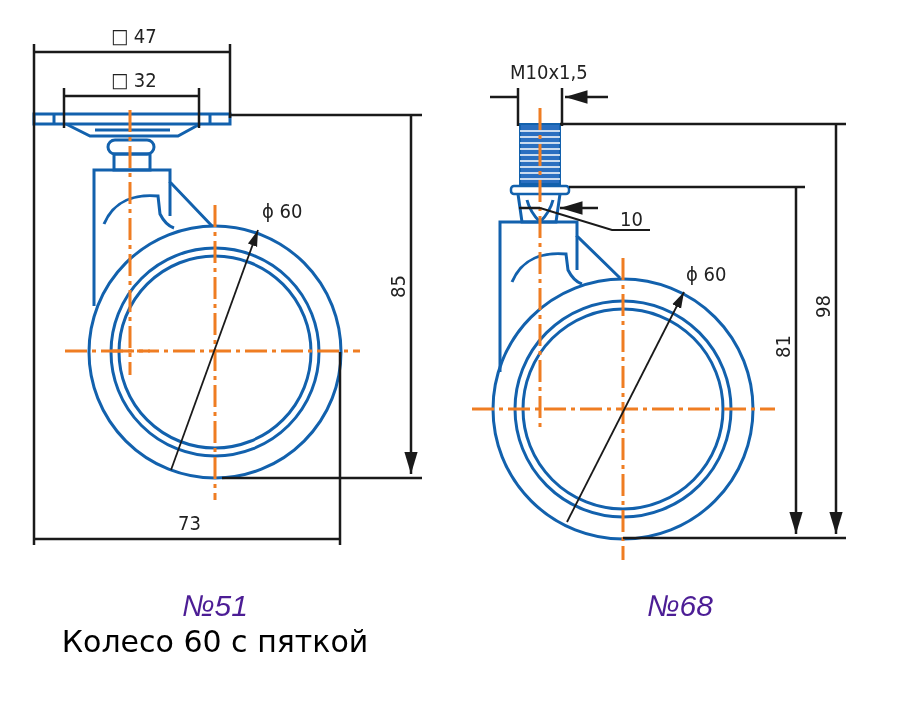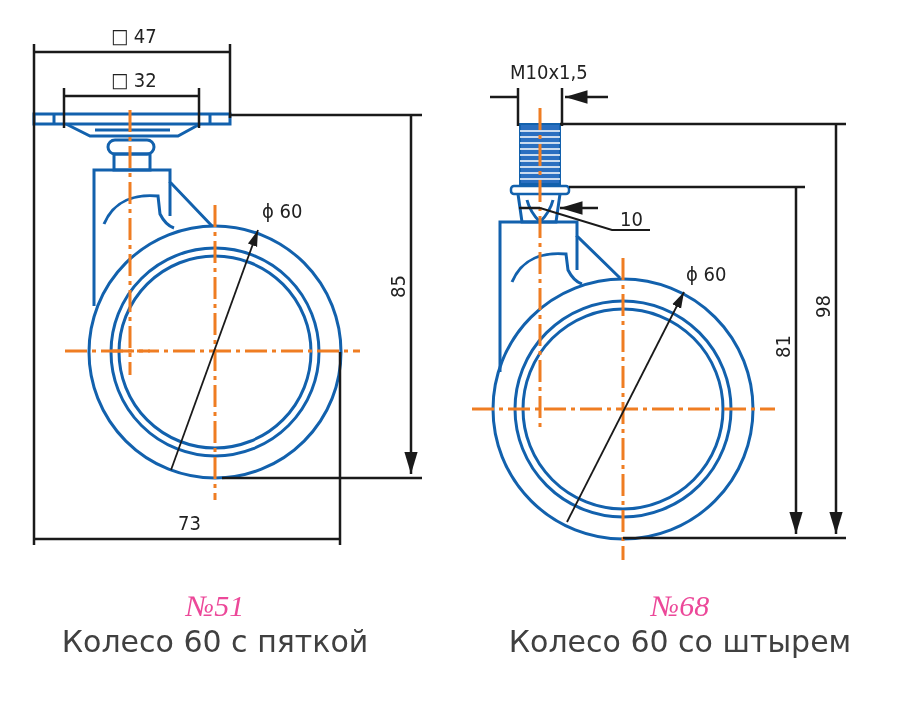--- a/index.html
+++ b/index.html
@@ -1,21 +1,21 @@
 <!DOCTYPE html>
 <html><head>
 <meta charset="utf-8">
 <style>
   html, body { margin:0; padding:0; background:#ffffff; }
   body { width:910px; height:714px; position:relative; overflow:hidden; font-family:"DejaVu Sans", sans-serif; }
   svg.drawing { position:absolute; left:0; top:0; }
   .dimtxt { font-family:"DejaVu Sans Condensed","DejaVu Sans", sans-serif; font-size:20px; fill:#222; }
   .caption { position:absolute; text-align:center; }
-  .cap-num { font-family:Liberation Serif, serif; font-style:italic; font-size:30px; color:#ec4899; line-height:36px; }
-  .cap-title { font-family:"DejaVu Sans", sans-serif; font-size:30px; color:#404040; line-height:36px; }
+  .cap-num { font-family:Liberation Sans, sans-serif; font-style:italic; font-size:30px; color:#4c1d95; line-height:36px; }
+  .cap-title { font-family:"DejaVu Sans", sans-serif; font-size:30px; color:#000000; line-height:36px; }
 </style>
 </head>
 <body>
 
 <svg class="drawing" width="910" height="714" viewBox="0 0 910 714">
   <defs>
     <marker id="arr" viewBox="0 0 10 10" refX="10" refY="5" markerWidth="9" markerHeight="9" orient="auto-start-reverse">
       <path d="M0,2 L10,5 L0,8 z" fill="#1a1a1a"></path>
     </marker>
   </defs>
@@ -147,14 +147,13 @@
     <text class="dimtxt" transform="translate(830,318) rotate(-90)">98</text>
   </g>
 </svg>
 
 <div class="caption" style="left:20px; top:588px; width:390px;">
   <div class="cap-num">№51</div>
   <div class="cap-title">Колесо 60 с пяткой</div>
 </div>
 <div class="caption" style="left:470px; top:588px; width:420px;">
   <div class="cap-num">№68</div>
-  <div class="cap-title">Колесо 60 со штырем</div>
 </div>
 
 </body></html>

